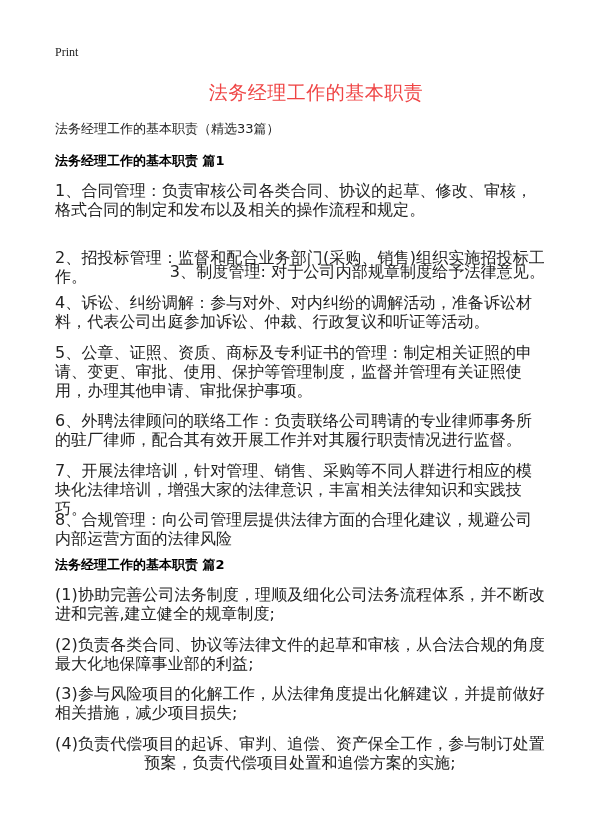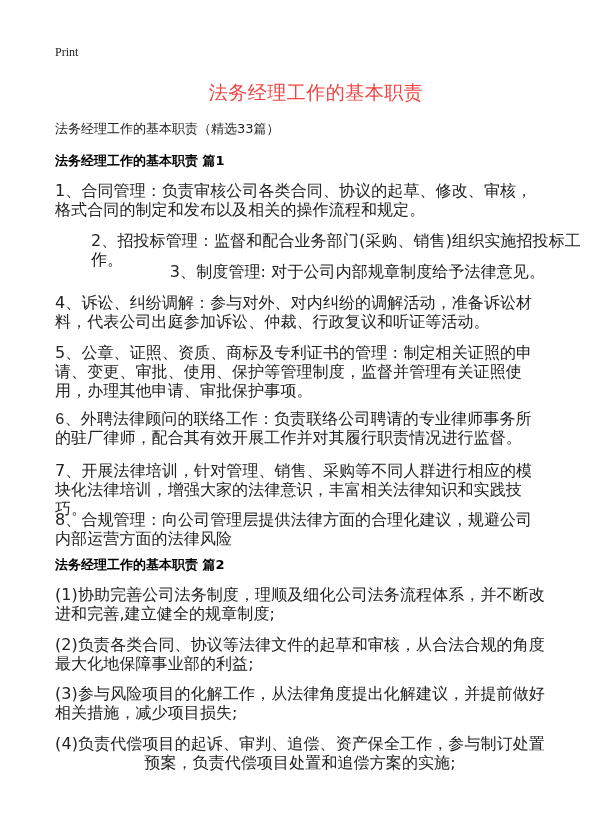--- a/index.html
+++ b/index.html
@@ -35,25 +35,25 @@
 </head>
 <body>
 
 <div class="page">
   <div class="print-label">Print</div>
   <div class="doc-title">法务经理工作的基本职责</div>
   <div class="subtitle">法务经理工作的基本职责（精选33篇）</div>
 
   <div class="section-head" style="top:152px;">法务经理工作的基本职责 篇1</div>
   <div class="para" style="top:181px;">1、合同管理：负责审核公司各类合同、协议的起草、修改、审核，格式合同的制定和发布以及相关的操作流程和规定。</div>
-  <div class="para" style="top:231px;margin-left:36px;">2、招投标管理：监督和配合业务部门(采购、销售)组织实施招投标工作。</div>
+  <div class="para" style="top:248px;">2、招投标管理：监督和配合业务部门(采购、销售)组织实施招投标工作。</div>
   <div class="para" style="top:262px;text-align:right;">3、制度管理: 对于公司内部规章制度给予法律意见。</div>
   <div class="para" style="top:293px;">4、诉讼、纠纷调解：参与对外、对内纠纷的调解活动，准备诉讼材料，代表公司出庭参加诉讼、仲裁、行政复议和听证等活动。</div>
   <div class="para" style="top:343px;">5、公章、证照、资质、商标及专利证书的管理：制定相关证照的申请、变更、审批、使用、保护等管理制度，监督并管理有关证照使用，办理其他申请、审批保护事项。</div>
-  <div class="para" style="top:411px;font-family:Liberation Mono, monospace;">6、外聘法律顾问的联络工作：负责联络公司聘请的专业律师事务所的驻厂律师，配合其有效开展工作并对其履行职责情况进行监督。</div>
+  <div class="para" style="top:411px;">6、外聘法律顾问的联络工作：负责联络公司聘请的专业律师事务所的驻厂律师，配合其有效开展工作并对其履行职责情况进行监督。</div>
   <div class="para" style="top:461px;">7、开展法律培训，针对管理、销售、采购等不同人群进行相应的模块化法律培训，增强大家的法律意识，丰富相关法律知识和实践技巧。</div>
   <div class="para" style="top:510px;">8、合规管理：向公司管理层提供法律方面的合理化建议，规避公司内部运营方面的法律风险</div>
 
   <div class="section-head" style="top:556px;">法务经理工作的基本职责 篇2</div>
   <div class="para" style="top:585px;">(1)协助完善公司法务制度，理顺及细化公司法务流程体系，并不断改进和完善,建立健全的规章制度;</div>
   <div class="para" style="top:635px;">(2)负责各类合同、协议等法律文件的起草和审核，从合法合规的角度最大化地保障事业部的利益;</div>
   <div class="para" style="top:684px;">(3)参与风险项目的化解工作，从法律角度提出化解建议，并提前做好相关措施，减少项目损失;</div>
   <div class="para" style="top:734px;text-align:center;">(4)负责代偿项目的起诉、审判、追偿、资产保全工作，参与制订处置预案，负责代偿项目处置和追偿方案的实施;</div>
 </div>
 

